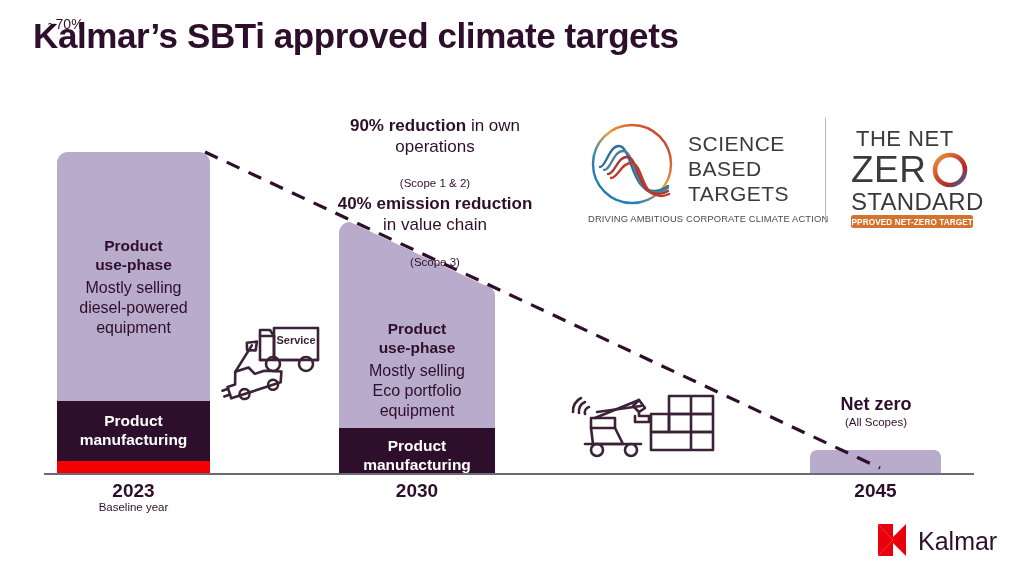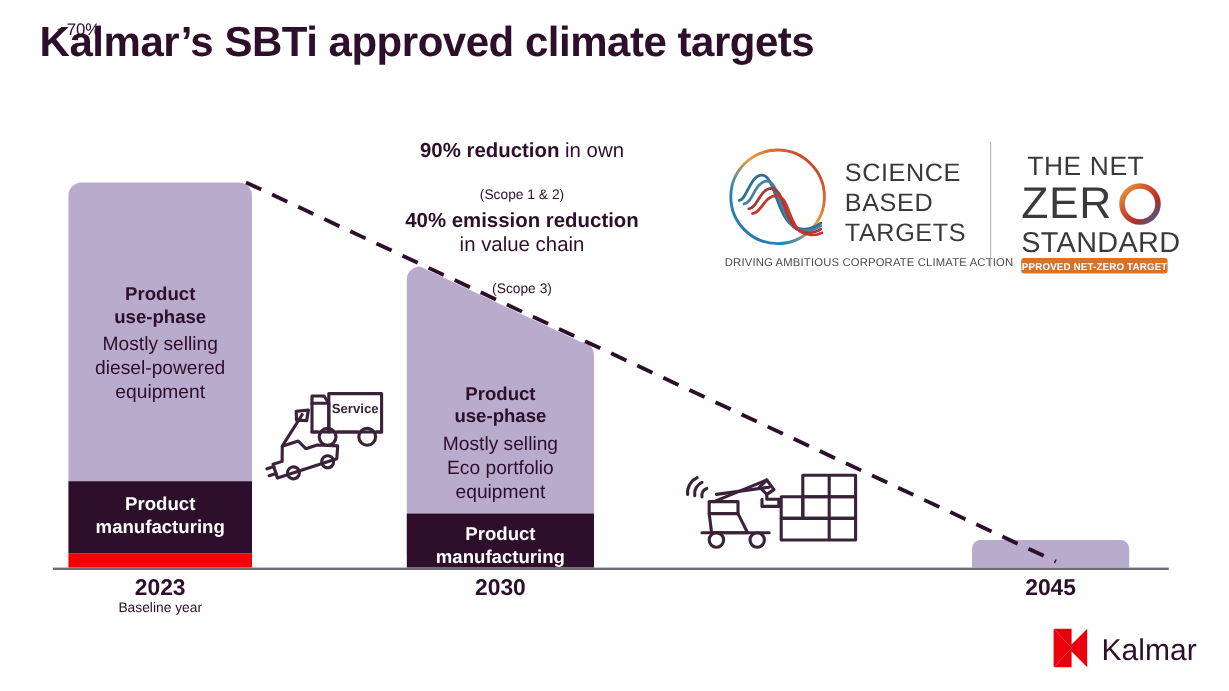--- a/index.html
+++ b/index.html
@@ -99,21 +99,21 @@
   .callout .l4{font-size:17px;}
 
   
   .netzero{
     position:absolute;left:806px;top:394px;width:140px;text-align:center;color:#2e0f2b;
   }
   .netzero .nz-hd{font-size:18px;font-weight:bold;}
   .netzero .nz-sub{font-size:11.5px;margin-top:1px;}
 
   
-  .sbti{position:absolute;left:600px;top:118px;width:206px;height:110px;}
+  .sbti{position:absolute;left:584px;top:118px;width:206px;height:110px;}
   .divider{position:absolute;left:825px;top:118px;width:1px;height:105px;background:#b9b9c2;}
   .nzs{position:absolute;left:848px;top:120px;width:130px;height:108px;}
   .kalmar{position:absolute;left:876px;top:522px;width:122px;height:36px;}
 
   
   .icon-service{position:absolute;left:218px;top:322px;width:120px;height:82px;}
   .icon-stack{position:absolute;left:565px;top:382px;width:150px;height:84px;}
 
   svg{display:block;overflow:visible;}
 </style>
@@ -189,26 +189,31 @@
     <div class="axis-year yr1">2023</div>
     <div class="axis-note yr1n">Baseline year</div>
     <div class="axis-year yr2">2030</div>
     <div class="axis-year yr3">2045</div>
   </div>
 
   <div class="callout">
     <div class="l1">
       <b>90% reduction</b><span> in own</span>
     </div>
+    <div class="l2">operations</div>
     <div class="sc">(Scope 1 &amp; 2)</div>
     <div class="l3">40% emission reduction</div>
     <div class="l4">in value chain</div>
     <div class="sc">(Scope 3)</div>
   </div>
 
+  <div class="netzero">
+    <div class="nz-hd">Net zero</div>
+    <div class="nz-sub">(All Scopes)</div>
+  </div>
 
   <div class="sbti">
     <svg width="206" height="110" viewBox="0 0 206 110" aria-hidden="true">
       <defs>
         <linearGradient id="ringGrad" x1="0" y1="1" x2="1" y2="0">
           <stop offset="0%" stop-color="#1f6fa8"></stop>
           <stop offset="30%" stop-color="#2b86b4"></stop>
           <stop offset="55%" stop-color="#e8a13a"></stop>
           <stop offset="80%" stop-color="#d4552f"></stop>
           <stop offset="100%" stop-color="#b02a2a"></stop>

